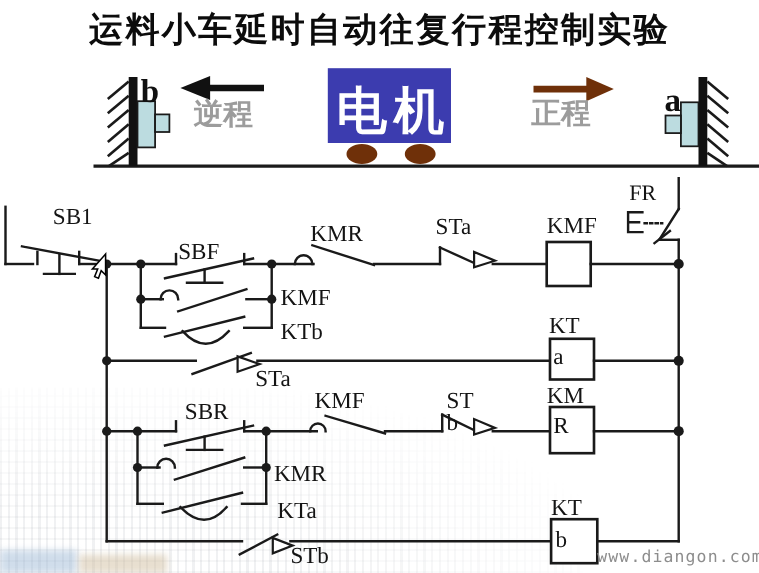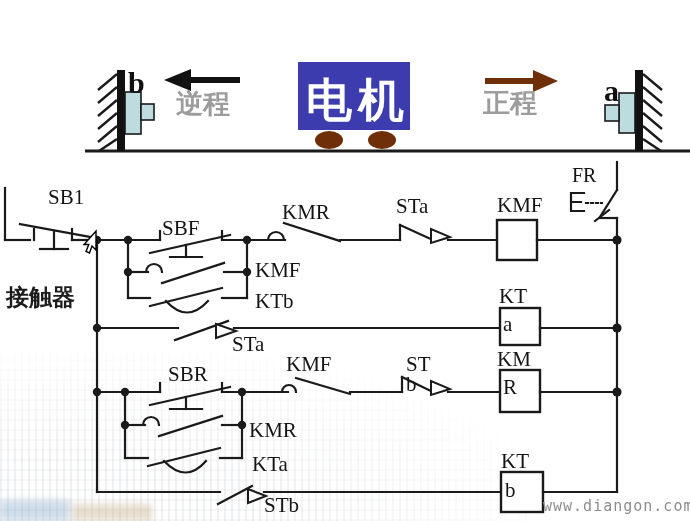--- a/index.html
+++ b/index.html
@@ -39,23 +39,23 @@
 </style>
 </head>
 <body>
 
 <div id="stage">
 
   <div class="bg-photo"></div>
   <div class="bg-patch-blue"></div>
   <div class="bg-patch-tan"></div>
 
+  <div class="title">运料小车延时自动往复行程控制实验</div>
 
   <div class="side-caption">
-    <div>接触器</div>
   </div>
 
   <svg width="690" height="521" viewBox="0 0 690 521" style="position:absolute;left:0;top:0">
 
     <g>
       <line class="thick" x1="85" y1="151" x2="690" y2="151"></line>
 
       <rect x="117" y="70" width="8" height="81" fill="#111"></rect>
       <g>
         <line class="hatch" x1="117" y1="74" x2="98" y2="90"></line>

